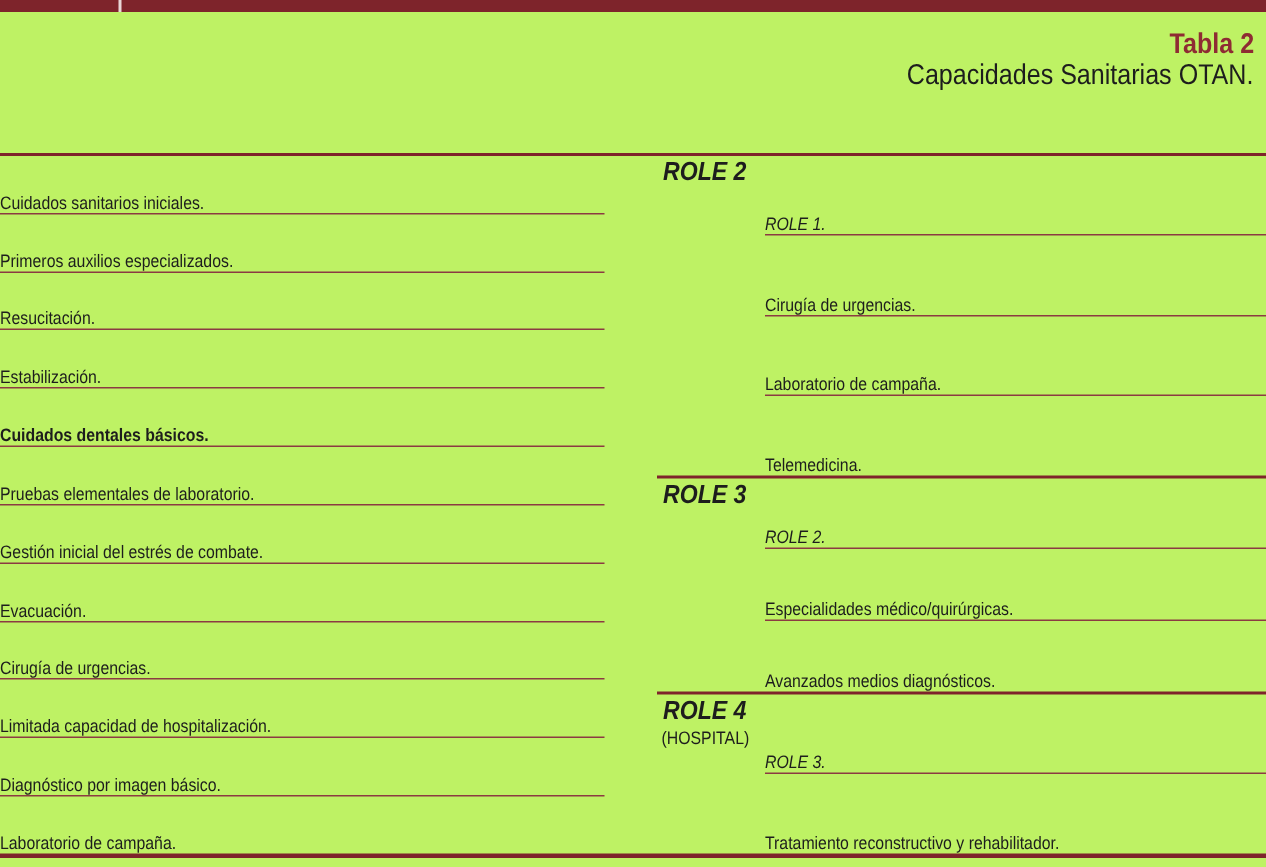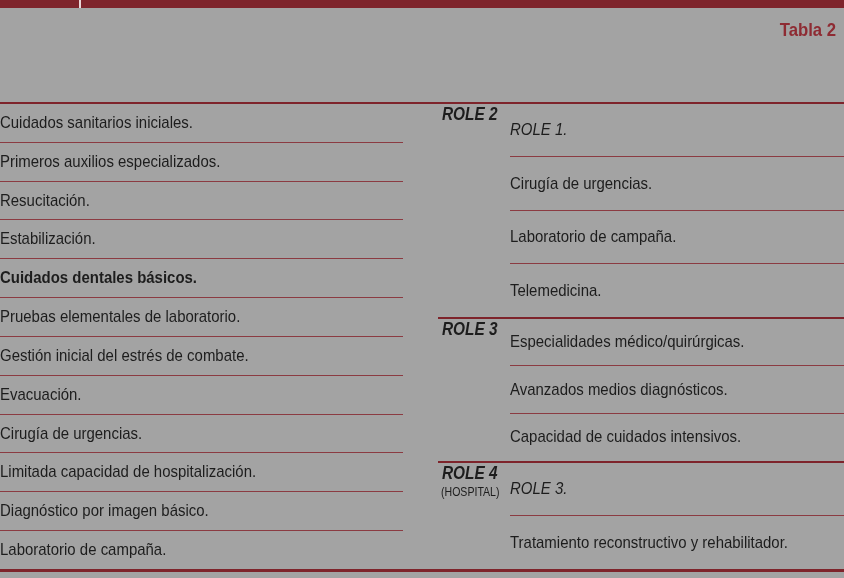--- a/index.html
+++ b/index.html
@@ -1,17 +1,17 @@
 <!DOCTYPE html>
 <html><head>
 <meta charset="utf-8">
 <style>
   html,body { margin:0; padding:0; background:#ffffff; }
   .page {
-    position:relative; width:844px; height:578px; background:#a3a3a3;
+    position:relative; width:844px; height:578px; background:#bef264;
     font-family:"Liberation Sans", sans-serif; color:#1d1d1d; overflow:hidden;
   }
   
   .top-bar { position:absolute; left:0; top:0; width:844px; height:8px; background:#7E242B; }
   .top-bar .bar-gap { position:absolute; left:79px; top:0; width:2px; height:8px; background:#e9d7d8; }
 
   
   .title-block { position:absolute; top:19px; right:8px; text-align:right; line-height:21px; }
   .table-number { font-size:19px; color:#8E2B33; }
   .table-caption { font-size:19px; color:#1d1d1d; }
@@ -26,41 +26,42 @@
   .otan-table {
     position:absolute; left:0; top:102px; width:844px; height:470px; box-sizing:border-box;
     border-top:2px solid #7E242B; border-bottom:3px solid #7E242B;
   }
   .left-half { position:absolute; left:0; top:0; bottom:0; width:403px; display:flex; }
   .role-col { width:79px; display:flex; flex-direction:column; align-items:center; box-sizing:border-box; }
   .role-label { font-size:17.5px; font-weight:bold; font-style:italic; }
   .role-sub { font-size:12px; font-weight:normal; margin-top:1px; }
   .items-col { flex:1; display:flex; flex-direction:column; min-width:0; }
   .row {
-    flex:1 1 0; display:flex; align-items:center; box-sizing:border-box;
-    border-bottom:1px solid #8B3B42; font-size:17px; overflow:hidden;
+    flex:1 1 0; display:flex; align-items:flex-end; box-sizing:border-box;
+    border-bottom:1px solid #8B3B42; font-size:12px; overflow:hidden;
   }
   .items-col .row:last-child { border-bottom:none; }
 
   .right-half { position:absolute; left:438px; top:0; bottom:0; width:406px; display:flex; flex-direction:column; }
   .group { display:flex; box-sizing:border-box; min-height:0; }
   .group:not(:last-child) { border-bottom:2px solid #7E242B; }
   .group .role-col { width:72px; }
 </style>
 </head>
 <body>
 
 <div class="page">
 
   <div class="top-bar">
     <span class="bar-gap"></span>
   </div>
 
   <div class="title-block">
     <div class="table-number"><span class="cnd b">Tabla 2</span></div>
+    <div class="table-caption"><span class="cnd">Capacidades Sanitarias OTAN.</span></div>
   </div>
 
   <div class="otan-table">
 
     <div class="left-half">
       <div class="items-col" id="left-items">
           <div class="row">
     <span class="cnd">Cuidados sanitarios iniciales.</span>
   </div>
           <div class="row">
@@ -120,27 +121,27 @@
   </div>
           </div>
   </div>
         <div class="group" style="flex: 4 1 0%;">
     <div class="role-col">
       <span class="role-label"><span class="cnd">ROLE 3</span></span>
 
     </div>
     <div class="items-col">
             <div class="row">
+    <span class="cnd i">ROLE 2.</span>
+  </div>
+            <div class="row">
     <span class="cnd">Especialidades médico/quirúrgicas.</span>
   </div>
             <div class="row">
     <span class="cnd">Avanzados medios diagnósticos.</span>
-  </div>
-            <div class="row">
-    <span class="cnd">Capacidad de cuidados intensivos.</span>
   </div>
           </div>
   </div>
         <div class="group" style="flex: 3 1 0%;">
     <div class="role-col">
       <span class="role-label"><span class="cnd">ROLE 4</span></span>
       <span class="role-sub"><span class="cnd">(HOSPITAL)</span></span>
     </div>
     <div class="items-col">
             <div class="row">

